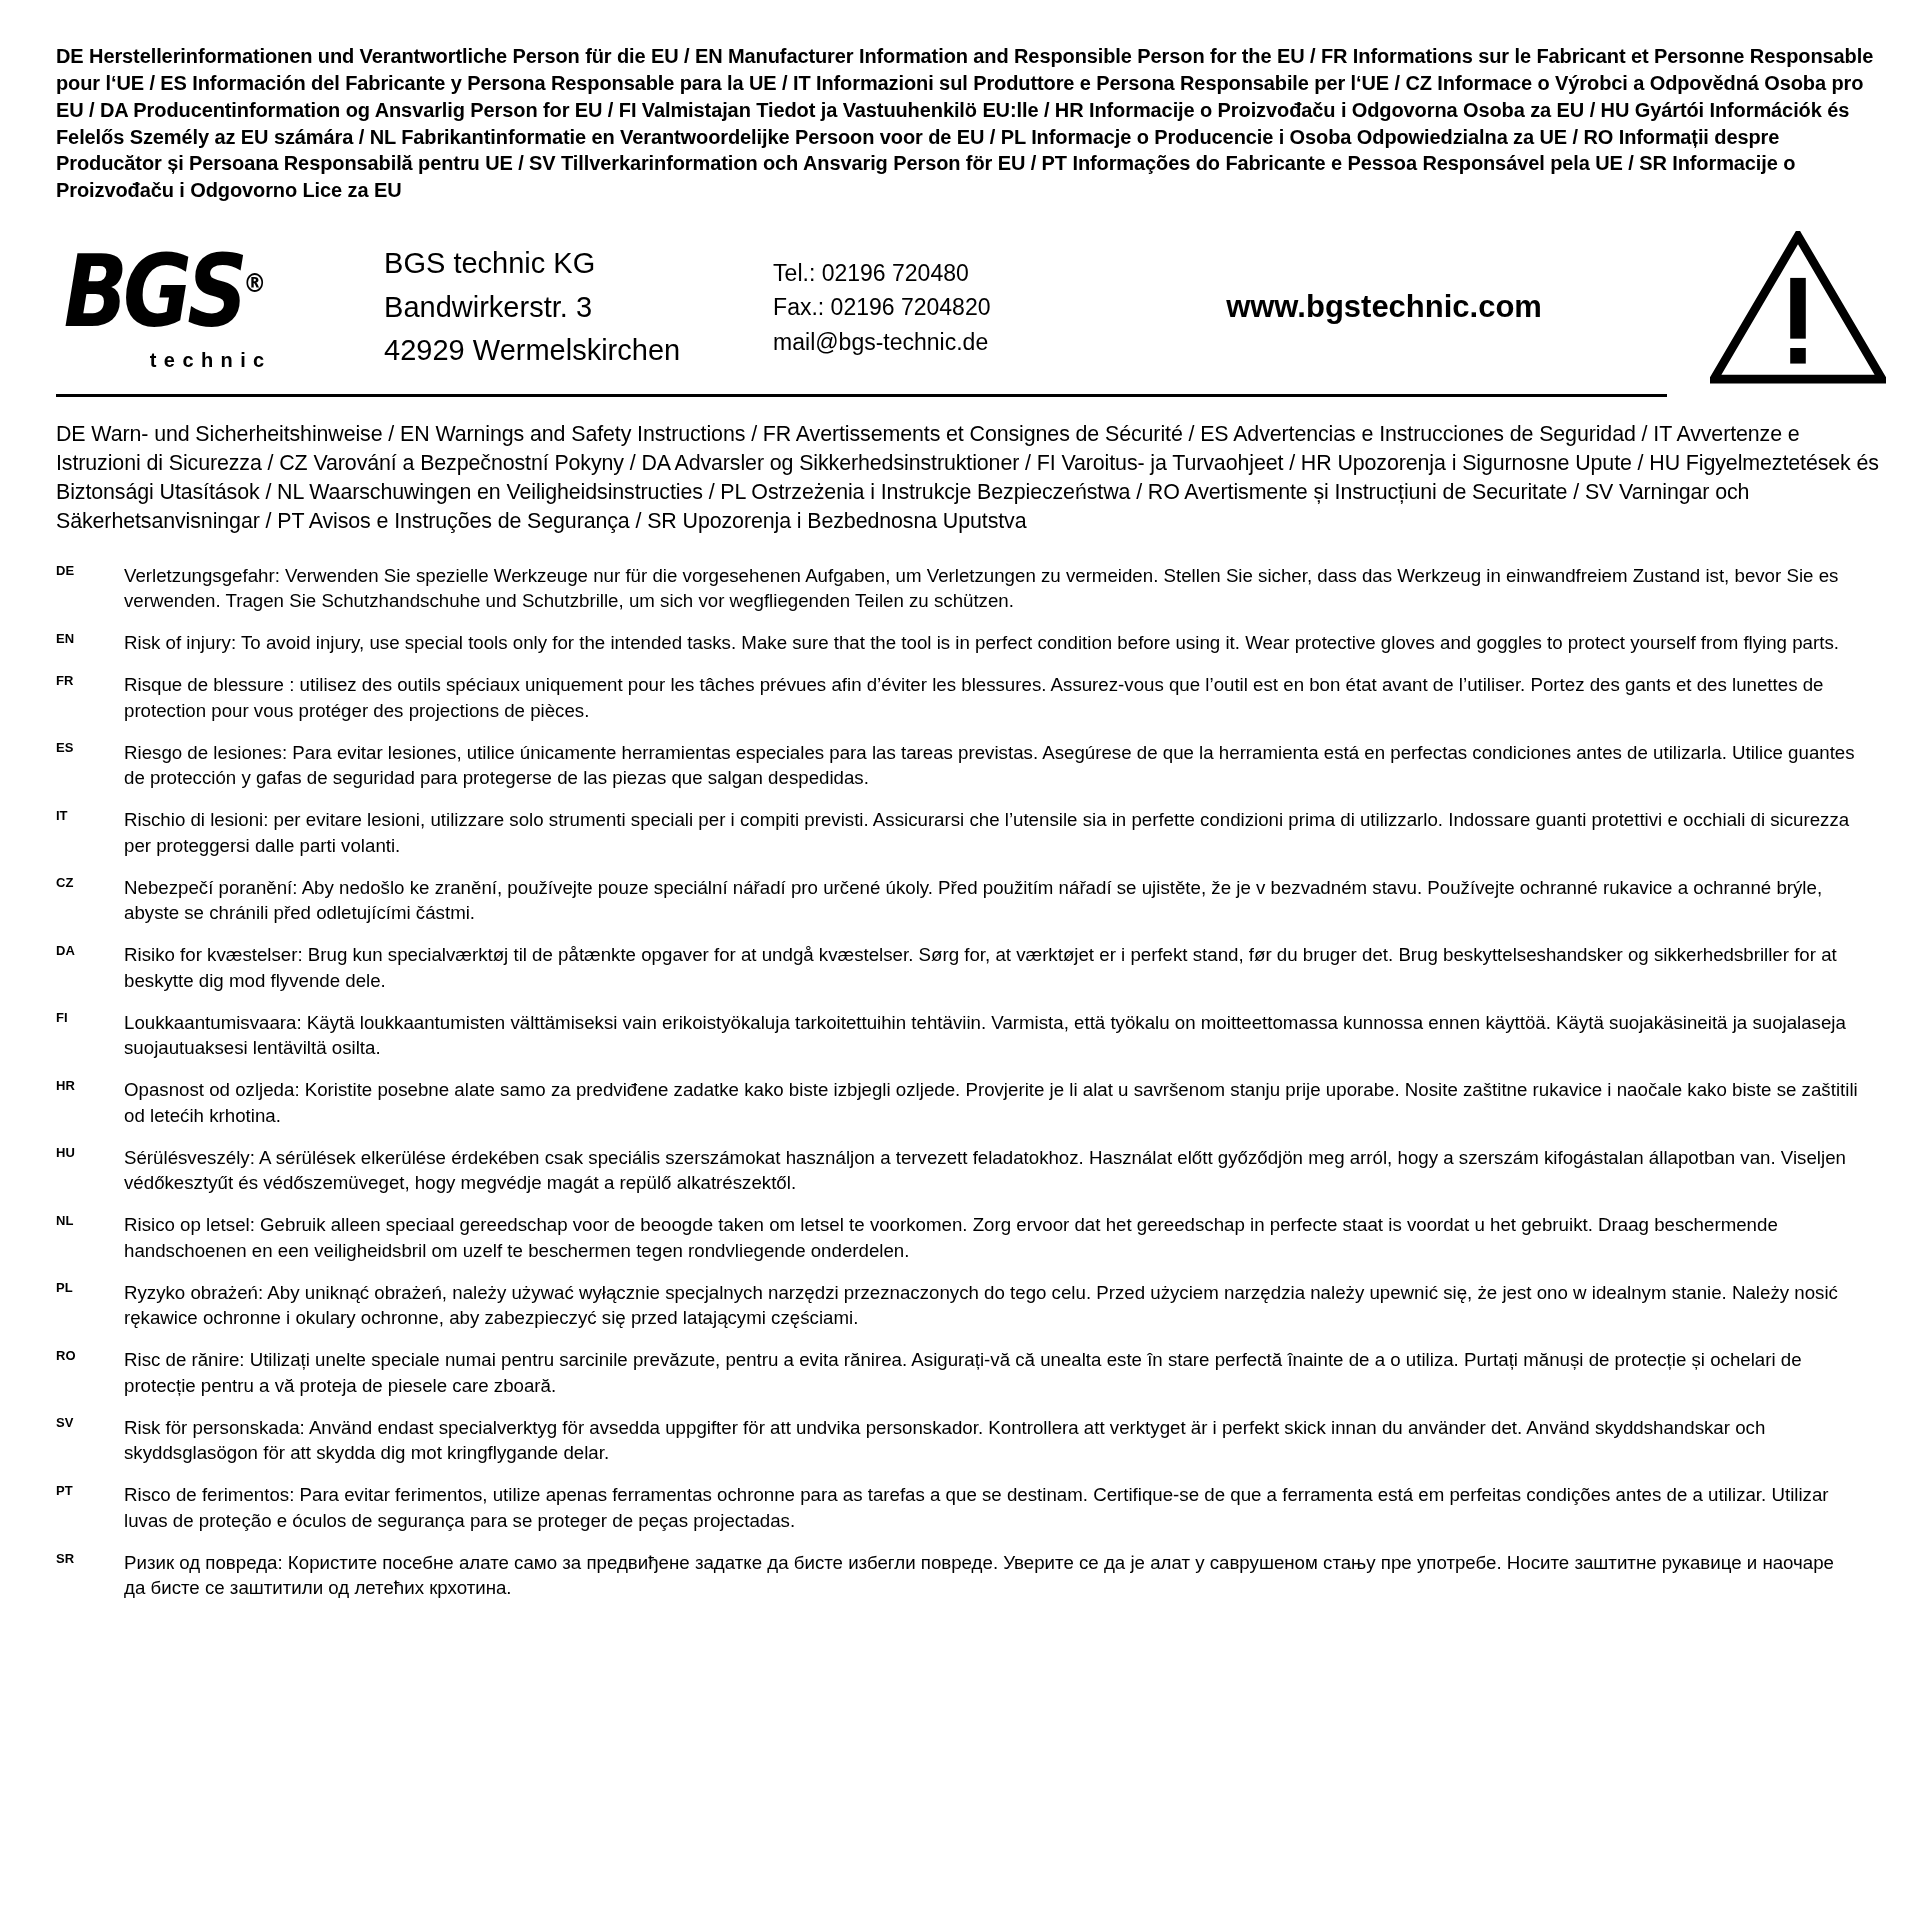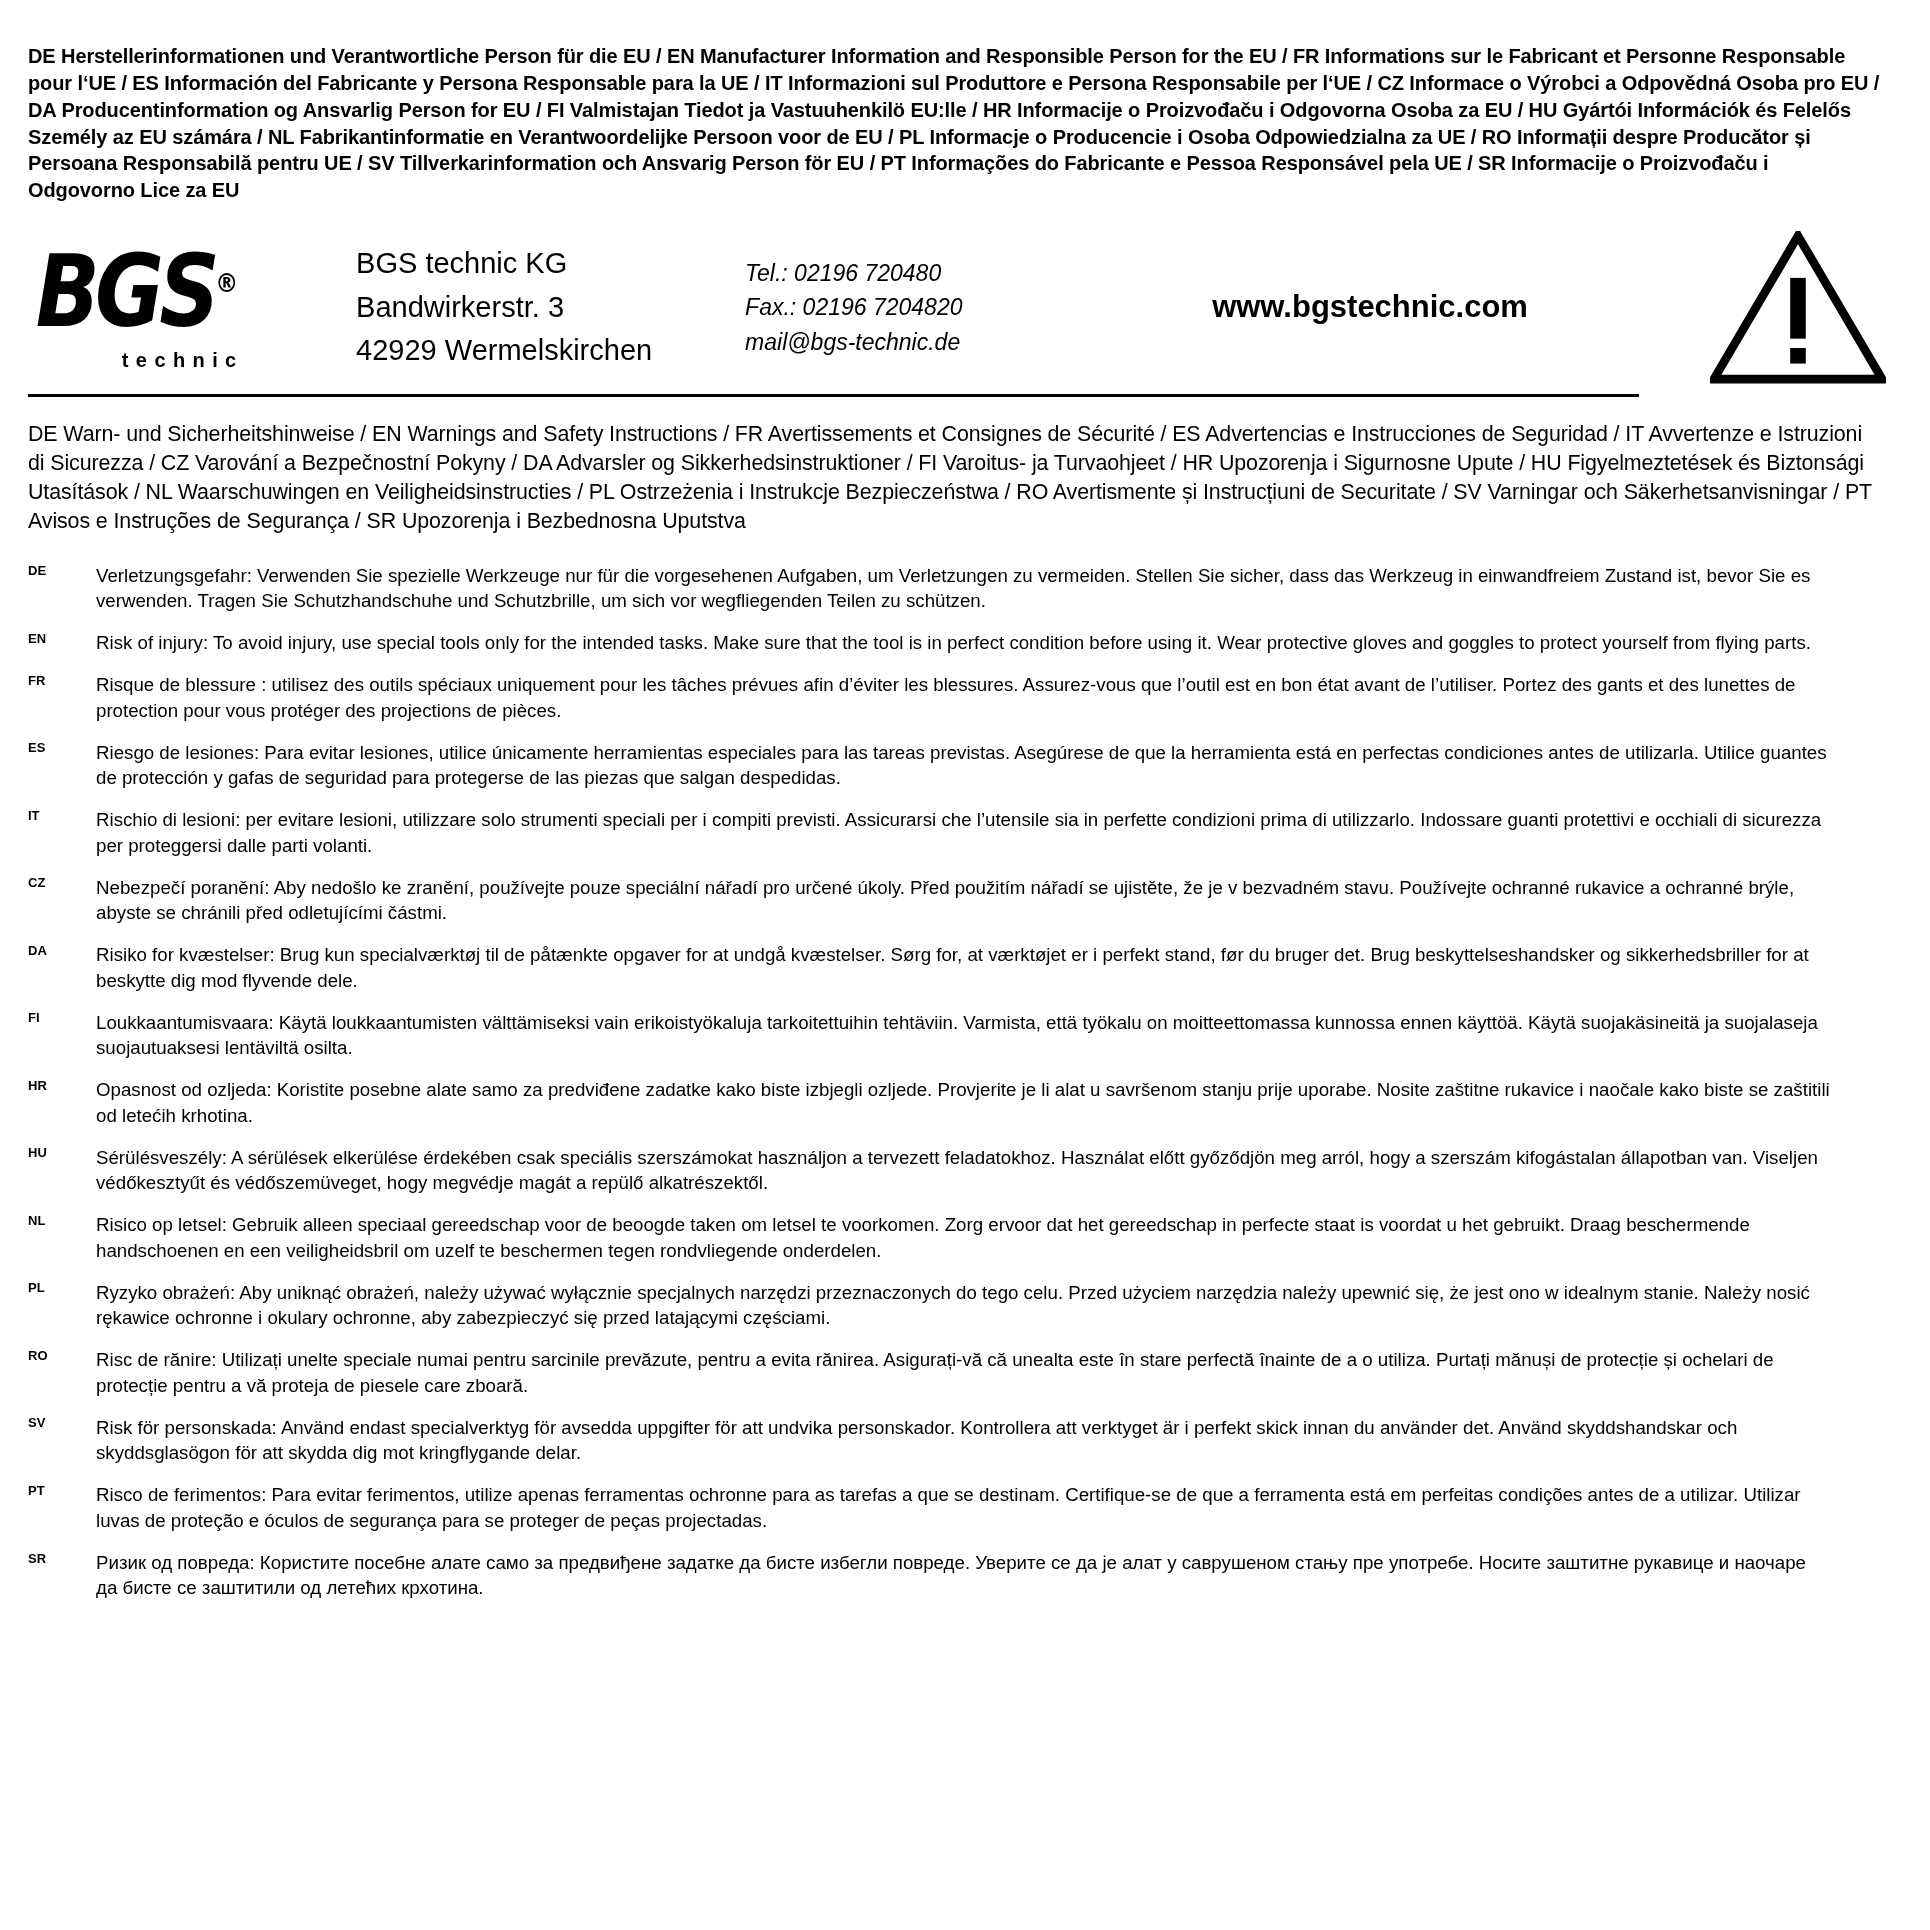--- a/index.html
+++ b/index.html
@@ -11,21 +11,21 @@
     width: 1930px;
     height: 1930px;
     font-family: "Liberation Sans", sans-serif;
     color: #000000;
     -webkit-font-smoothing: antialiased;
   }
   .page {
     box-sizing: border-box;
     width: 1930px;
     height: 1930px;
-    padding: 37px 44px 0 28px;
+    padding: 37px 44px 0 56px;
   }
 
   
   .header-title {
     font-size: 20px;
     font-weight: bold;
     line-height: 1.34;
     letter-spacing: -0.1px;
     margin: 6.2px 0 0 0;
     max-width: 1852px;
@@ -74,21 +74,20 @@
   .addr {
     flex: 0 0 389px;
     font-size: 29px;
     line-height: 1.5;
     padding-left: 9.3px;
   }
   .contact {
     flex: 0 0 335px;
     font-size: 23px;
     line-height: 1.5;
-    font-style: italic;
   }
   .website {
     flex: 1 1 auto;
     font-size: 31px;
     font-weight: bold;
     text-align: center;
     padding-right: 47px;
   }
   .warn-tri {
     flex: 0 0 179px;

